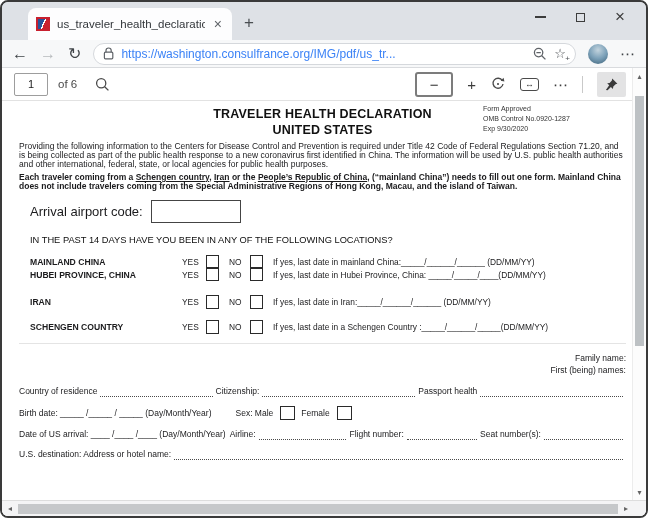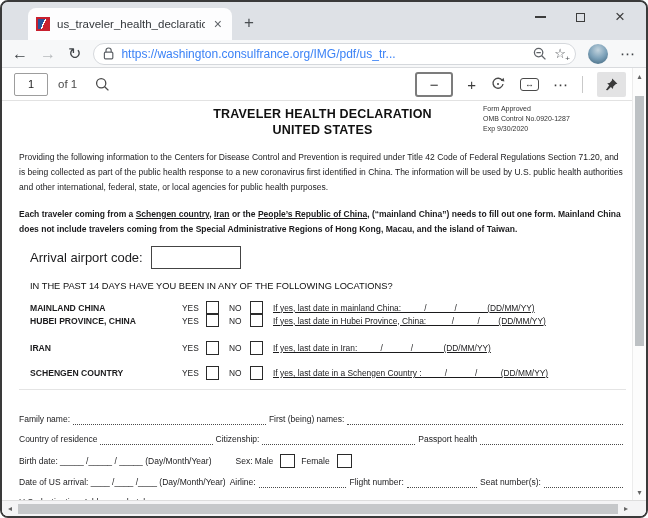--- a/index.html
+++ b/index.html
@@ -80,43 +80,43 @@
     display:flex; align-items:center; padding:0 3px; }
   .hscroll .arr{ font-size:8px; color:#636363; width:10px; text-align:center; cursor:pointer; }
   .h-thumb{ flex:1; height:10px; background:#c6c8ca; margin:0 3px; cursor:pointer; }
   .h-corner{ width:12px; }
 
   
   .page{ position:relative; height:399px; margin-right:14px; padding:2px 6px 0 17px; color:#1b1b1d; overflow:hidden; }
   .doc-title{ text-align:center; margin-top:3px; }
   .doc-title div{ font-size:12.5px; font-weight:bold; letter-spacing:.2px; line-height:16px; color:#111; }
   .omb{ position:absolute; top:3px; right:24px; font-size:7px; line-height:10px; color:#333; text-align:left; width:125px; }
-  .para{ font-size:8.5px; line-height:15px; margin-top:12px; color:#1b1b1d; }
+  .para{ font-size:8.5px; line-height:9px; margin-top:4px; color:#1b1b1d; }
   .para.bold{ font-weight:bold; }
   .u{ text-decoration:underline; }
   .arrival-row{ display:flex; align-items:center; margin-top:9px; margin-left:11px; }
   .arrival-row .lbl{ font-size:13px; }
   .arrival-box{ width:90px; height:23px; border:1px solid #444; margin-left:8px; background:#fff; }
   .question{ font-size:9.3px; margin-top:12px; margin-left:11px; color:#0d0d0d; }
 
   .loc-table{ margin-top:10px; margin-left:11px; }
   .loc-row{ display:flex; align-items:center; }
   .loc-row.tight{ height:13px; }
   .loc-row.tall{ height:16px; }
   .loc-name{ font-size:8.6px; font-weight:bold; width:152px; flex:0 0 auto; }
   .yn{ font-size:8.4px; width:24px; flex:0 0 auto; }
   .yn.no{ width:21px; }
   .cb{ width:13px; height:14px; border:1px solid #2a2a2a; background:#fff; flex:0 0 auto; margin-right:10px; cursor:pointer; }
   .loc-row.tight .cb{ height:13px; }
-  .ifyes{ font-size:8.4px; white-space:nowrap;text-decoration:underline; }
+  .ifyes{ font-size:8.4px; white-space:nowrap; }
   .gap12{ height:13px; } .gap8{ height:9px; }
 
   .fields{ margin-top:8px; border-top:1px solid #e4e4e4; padding-top:8px; }
   .frow{ display:flex; align-items:flex-end; font-size:8.5px; margin-top:9px; line-height:11px; }
-  .frow:first-child{ margin-top:16px; }
+  .frow:first-child{ margin-top:1px;flex-direction:column; }
   .frow .lab{ white-space:nowrap; flex:0 0 auto; }
   .lead{ border-bottom:1px dotted #4a4a4a; height:9px; margin:0 3px; }
   .sexbox{ width:15px; height:14px; border:1px solid #2a2a2a; background:#fff; margin:0 6px 0 7px; flex:0 0 auto; cursor:pointer; }
 </style>
 </head>
 <body>
 
 <div class="window">
 
   <div class="titlebar">
@@ -159,21 +159,21 @@
       <span class="star-wrap"><span>☆</span><span class="star-plus">+</span></span>
     </div>
     <span class="avatar"></span>
     <span class="more-ico">⋯</span>
   </div>
 
   <div class="pdfviewer">
 
     <div class="pdfbar">
       <input class="page-input" value="1" style="">
-      <span class="of-label">of 1</span>
+      <span class="of-label">of 6</span>
       <span class="pdf-search">
         <svg width="15" height="15" viewBox="0 0 15 15">
             <circle cx="6.2" cy="6.2" r="4.6" fill="none" stroke="#4a4a4a" stroke-width="1.3"></circle>
             <line x1="9.7" y1="9.7" x2="13.4" y2="13.4" stroke="#4a4a4a" stroke-width="1.3"></line>
           </svg>
       </span>
       <div class="pdf-right">
         <span class="zoomout-btn">−</span>
         <span class="bar-glyph">+</span>
         <span class="pill-ico">

